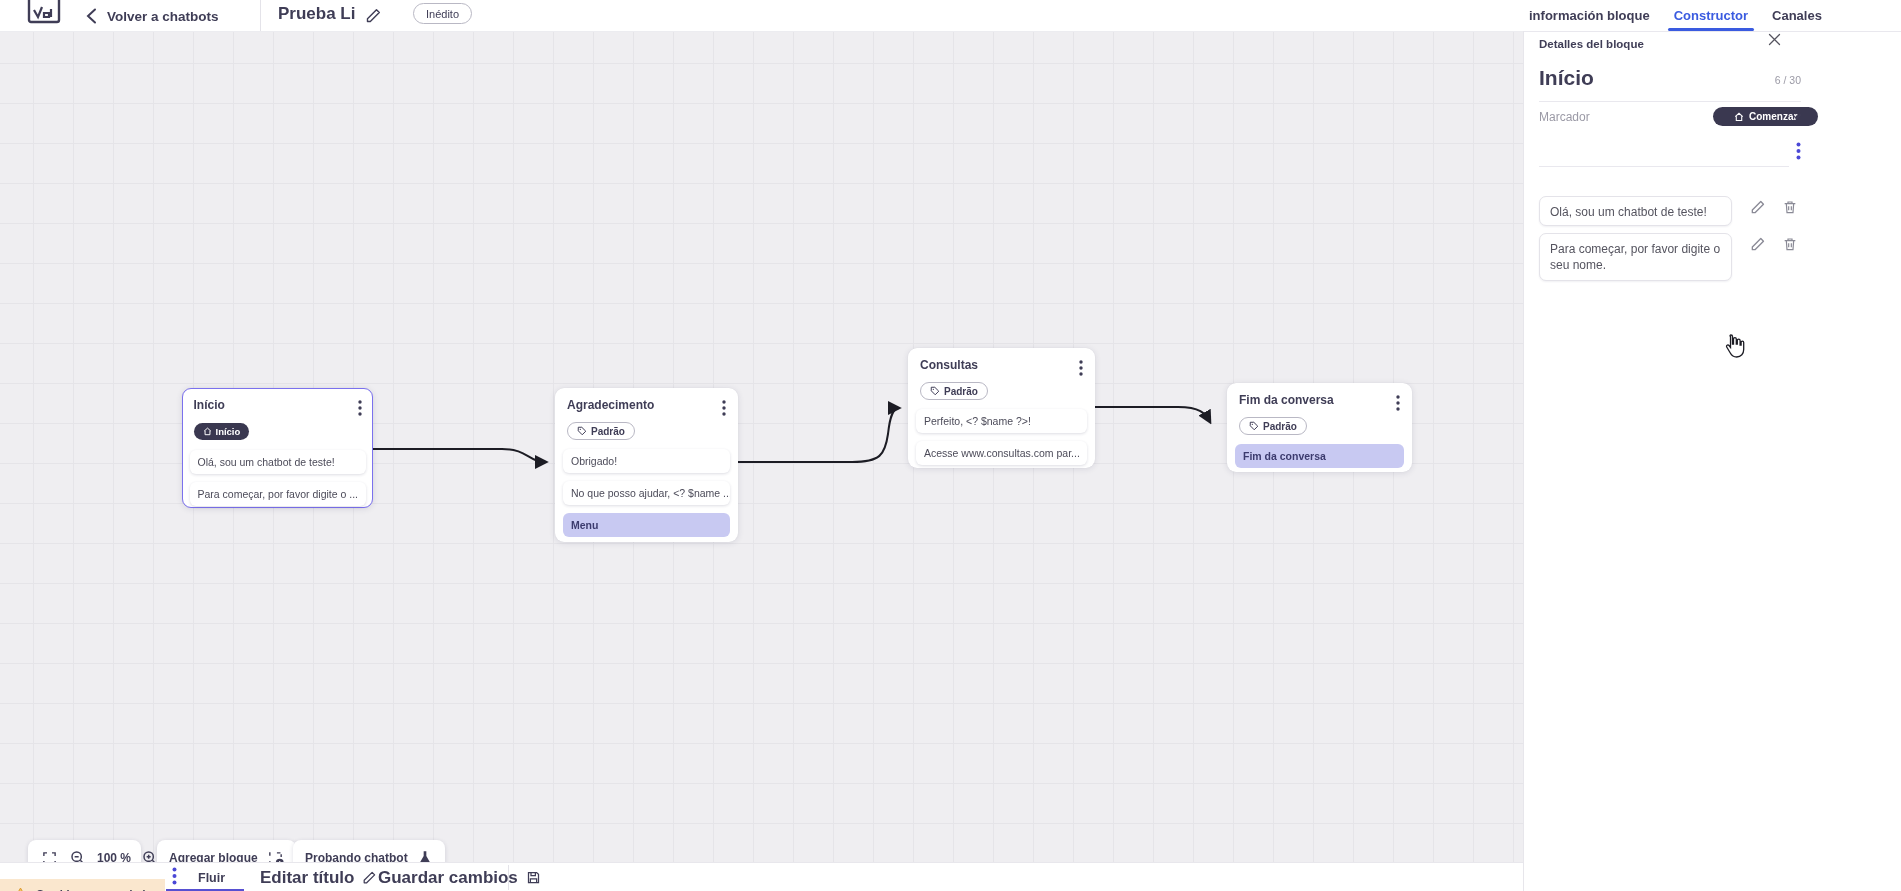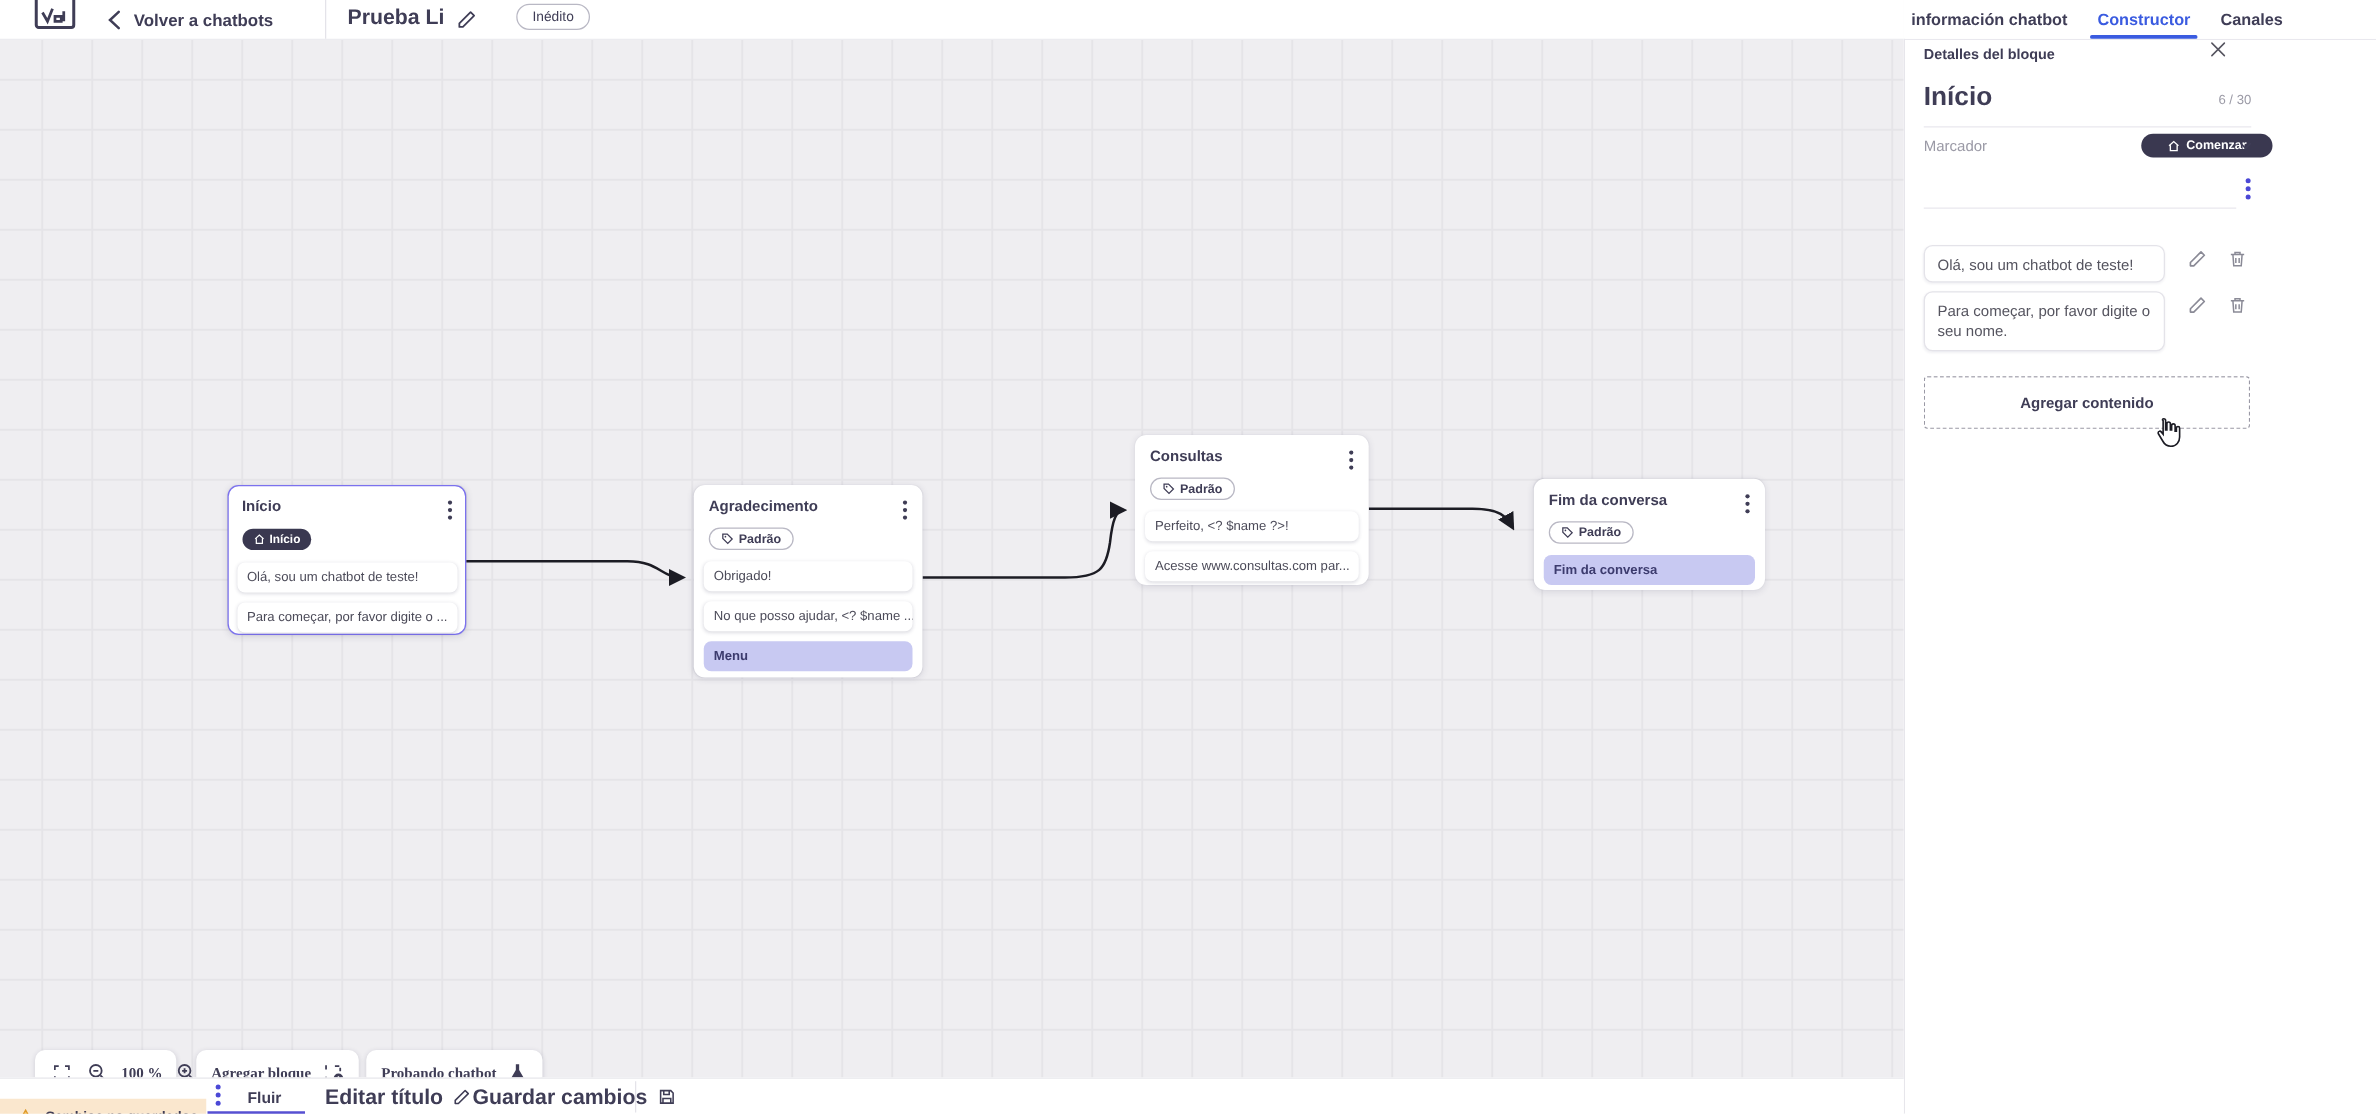--- a/index.html
+++ b/index.html
@@ -50,21 +50,21 @@
                font-size:10px; font-weight:600; margin:4px 0 1px 4px; }
   .node-row { background:#fff; border-radius:6px; box-shadow:0 1px 3px rgba(45,45,80,.16);
               font-size:10.5px; color:#4C4B59; padding:6px 8px; margin-top:8px;
               white-space:nowrap; overflow:hidden; }
   .node-row.menu { background:#C8C9F2; color:#3C3B6E; font-weight:700; box-shadow:none; }
   .dots-btn { background:none; border:none; cursor:pointer; padding:2px; line-height:0; }
 
   
   .tool-card { position:absolute; background:#fff; border-radius:8px; height:36px; top:808px;
                box-shadow:0 1px 4px rgba(45,45,80,.16); display:flex; align-items:center;
-               gap:9px; padding:0 12px; border:none; cursor:pointer;font-family:Liberation Serif, serif; }
+               gap:9px; padding:0 12px; border:none; cursor:pointer; }
   .tool-label { font-size:12px; font-weight:700; color:#3F3D56; white-space:nowrap; }
 
   
   .panel { position:absolute; left:1523px; top:0; width:378px; height:891px; background:#fff;
            border-left:1px solid #E7E6EB; z-index:5; }
   .panel-top-divider { position:absolute; left:0; top:31px; width:378px; height:1px; background:#e9e8ee; }
   .panel-header { position:absolute; left:15px; top:38px; font-size:11.5px; font-weight:600; color:#3F3D56; }
   .panel-close { position:absolute; left:243px; top:32px; background:none; border:none; cursor:pointer; }
   .panel-title { position:absolute; left:15px; top:66px; font-size:21px; font-weight:600; color:#3F3D56; }
   .panel-counter { position:absolute; right:100px; top:74px; font-size:10.5px; color:#9b9aa6; }
@@ -138,21 +138,21 @@
     <span class="doc-title">Prueba Li</span>
     <button class="edit-title-icon dots-btn">
       <svg width="17" height="17" viewBox="0 0 24 24">
           <path d="M16.2 3.8l4 4L7.5 20.5H3.5v-4L16.2 3.8z" fill="none" stroke="#3F3D56" stroke-width="2" stroke-linejoin="round"></path>
         </svg>
     </button>
     <span class="badge-outline">Inédito</span>
   </header>
 
   <nav class="top-tabs">
-    <button class="top-tab">información chatbot</button>
+    <button class="top-tab">información bloque</button>
     <button class="top-tab active">Constructor</button>
     <button class="top-tab">Canales</button>
   </nav>
 
   <div class="canvas">
 
     <svg class="wires" viewBox="0 0 1523 830">
       <defs>
         <marker id="arrow" viewBox="0 0 10 10" refX="8" refY="5" markerWidth="7" markerHeight="7" orient="auto-start-reverse">
           <path d="M0 0L10 5L0 10z" fill="#1c1c24"></path>
@@ -353,21 +353,20 @@
       <svg width="16" height="16" viewBox="0 0 24 24">
           <path d="M16.2 3.8l4 4L7.5 20.5H3.5v-4L16.2 3.8z" fill="none" stroke="#8A8A96" stroke-width="2" stroke-linejoin="round"></path>
         </svg>
     </button>
     <button class="row-icon" style="left:258px;top:236px;">
       <svg width="16" height="16" viewBox="0 0 24 24">
           <path d="M4 7h16M9 7V4.5h6V7M6.5 7l1 13.5h9l1-13.5M10 11v6M14 11v6" fill="none" stroke="#8A8A96" stroke-width="1.8"></path>
         </svg>
     </button>
 
-    <button class="add-content">Agregar contenido</button>
 
     <span class="cursor-hand">
       <svg width="22" height="26" viewBox="0 0 22 26">
           <path d="M8 2c.9 0 1.5.7 1.5 1.5V11h1V6c0-.8.6-1.4 1.4-1.4.8 0 1.4.6 1.4 1.4v5h1V7.5c0-.8.6-1.4 1.4-1.4.8 0 1.4.6 1.4 1.4V12h1V9.5c0-.7.6-1.3 1.3-1.3.7 0 1.3.6 1.3 1.3v7c0 4-2.6 7.5-7 7.5-3.6 0-5.2-1.7-6.4-4l-3.6-6c-.4-.7-.1-1.6.6-1.9.6-.3 1.3-.1 1.7.4l1.5 1.9V3.5C6.5 2.7 7.1 2 8 2z" fill="#fff" stroke="#1c1c24" stroke-width="1.3"></path>
         </svg>
     </span>
   </aside>
 
   <footer class="footer">
     <div class="warn-chip">

